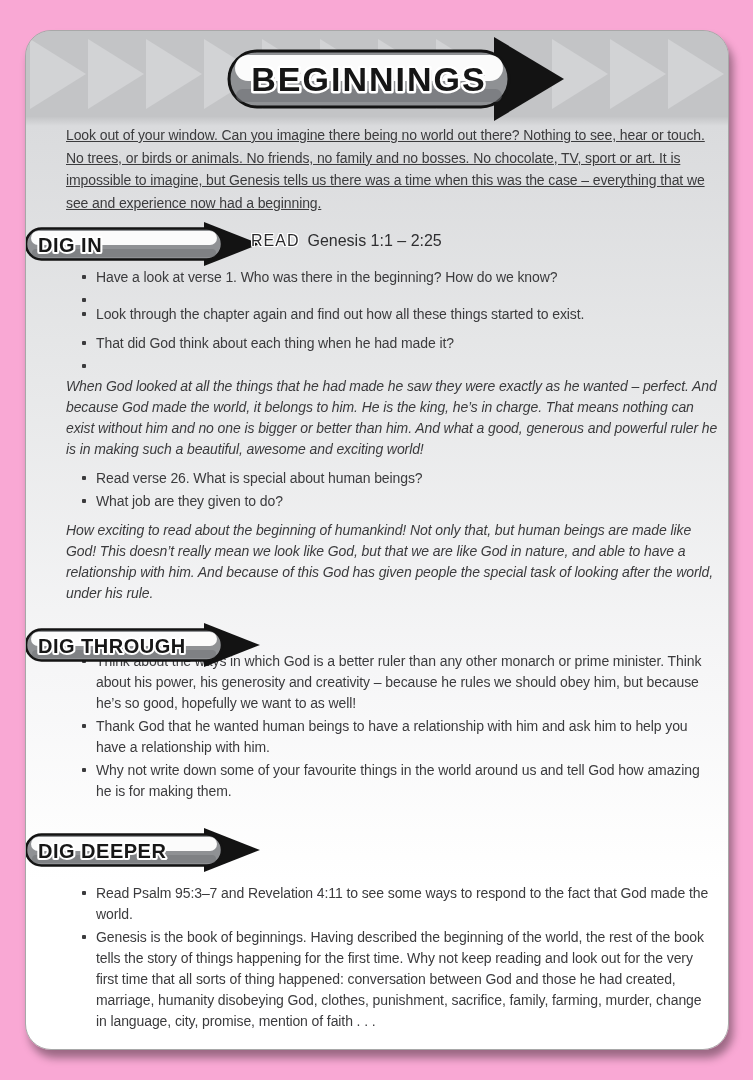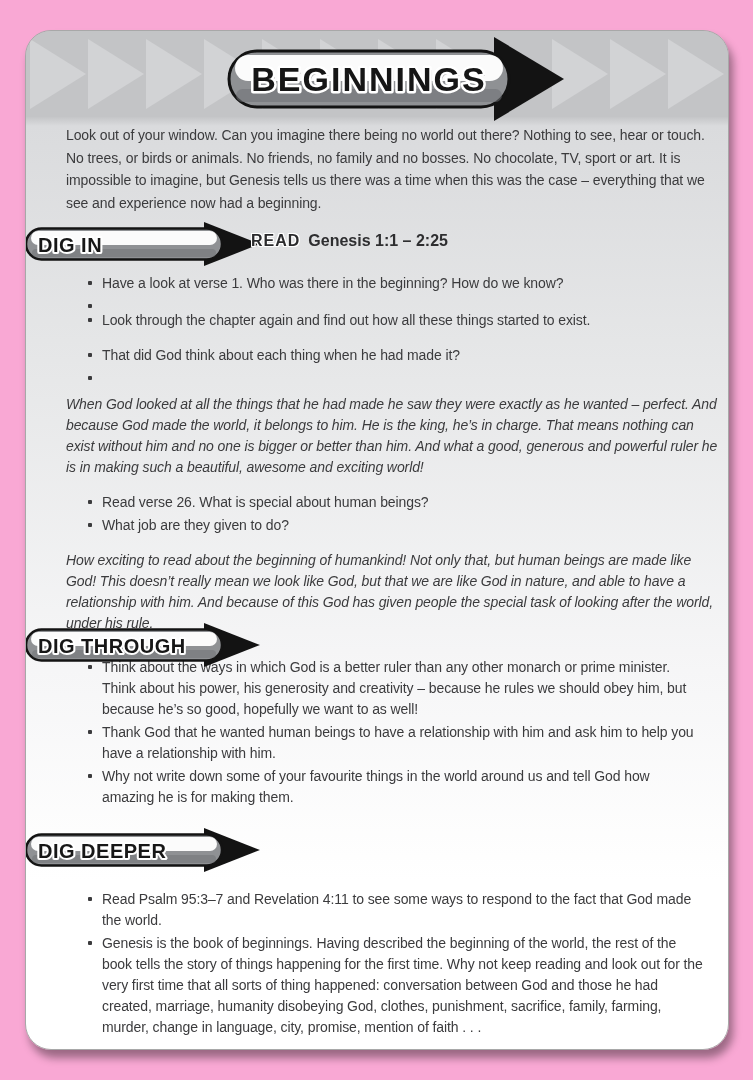--- a/index.html
+++ b/index.html
@@ -9,29 +9,29 @@
         border:1px solid #a8a8a8;overflow:hidden;
         background:linear-gradient(180deg,#c5c6c8 0px,#c5c6c8 86px,#dadbdd 95px,#e6e7e8 330px,#f6f6f7 640px,#ffffff 850px);
         box-shadow:4px 8px 9px rgba(0,0,0,0.38);}
   .band{position:absolute;left:0;top:0;width:702px;height:86px;background:#c3c4c6;}
   .band svg{display:block;}
   .header-banner{position:absolute;left:200px;top:6px;width:340px;height:84px;z-index:5;}
   .section-banner{position:absolute;left:-2px;width:240px;height:46px;z-index:4;}
   .sb-digin{top:190px;}
   .sb-digthrough{top:591px;}
   .sb-digdeeper{top:796px;}
-  .read-line{position:absolute;left:225px;top:201px;font-size:16px;font-weight:bold;color:#2e2e30;z-index:4;}
+  .read-line{position:absolute;left:225px;top:201px;font-size:16px;font-weight:normal;color:#2e2e30;z-index:4;}
   .read-label{letter-spacing:1px;margin-right:8px;color:#2a2a2c;
       text-shadow:1px 0 #fff,-1px 0 #fff,0 1px #fff,0 -1px #fff,1px 1px #fff,-1px -1px #fff,1px -1px #fff,-1px 1px #fff;}
   .txtblock{position:absolute;left:40px;width:652px;font-size:14px;line-height:21px;letter-spacing:-0.1px;}
-  .intro{top:93px;line-height:22.5px;}
+  .intro{top:93px;line-height:22.5px;text-decoration:underline;}
   .digin-content{top:228px;}
   .digthrough-content{top:612px;}
   .digdeeper-content{top:844px;}
-  ul.bullets{list-style:none;margin:14px;padding:0;}
+  ul.bullets{list-style:none;margin:8px;padding:0;}
   ul.bullets li{display:flex;gap:10px;padding-left:8px;margin-bottom:2px;}
   .dot{flex:none;width:4px;height:4px;background:#3b3b3d;margin-top:8px;border-radius:1px;}
   .ital{font-style:italic;margin:4px 0;}
   p{margin:0;}
   svg text{font-family:"Liberation Sans",sans-serif;}
 </style>
 </head>
 <body>
 
 <div class="page">

